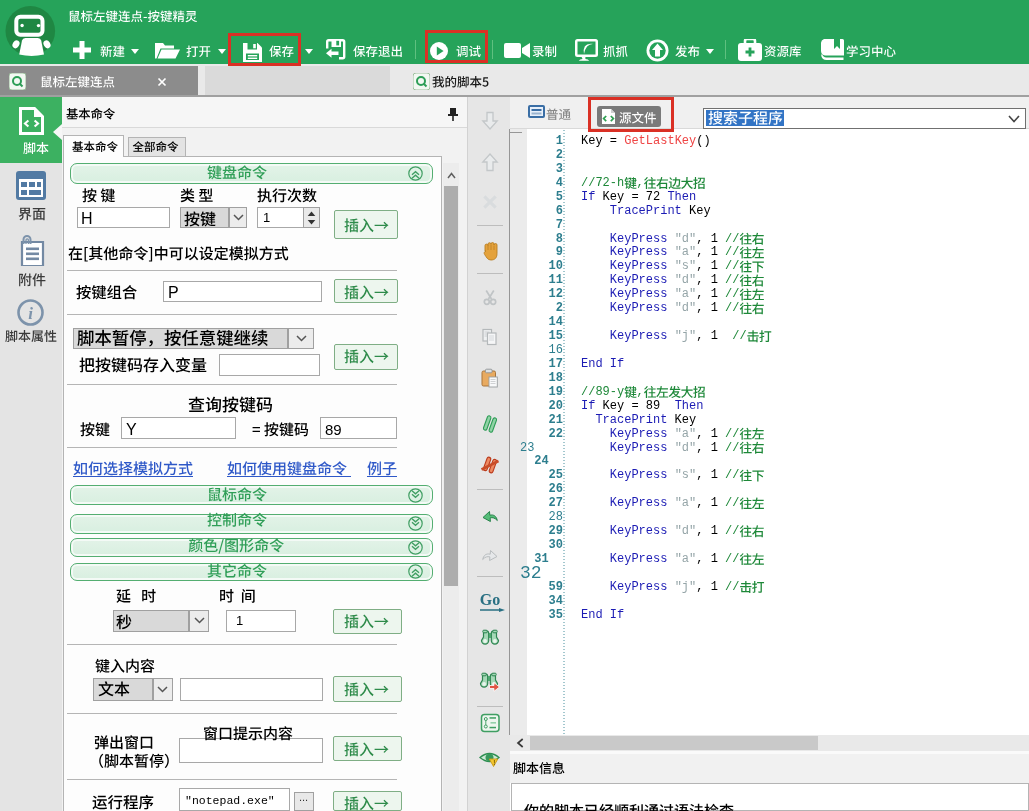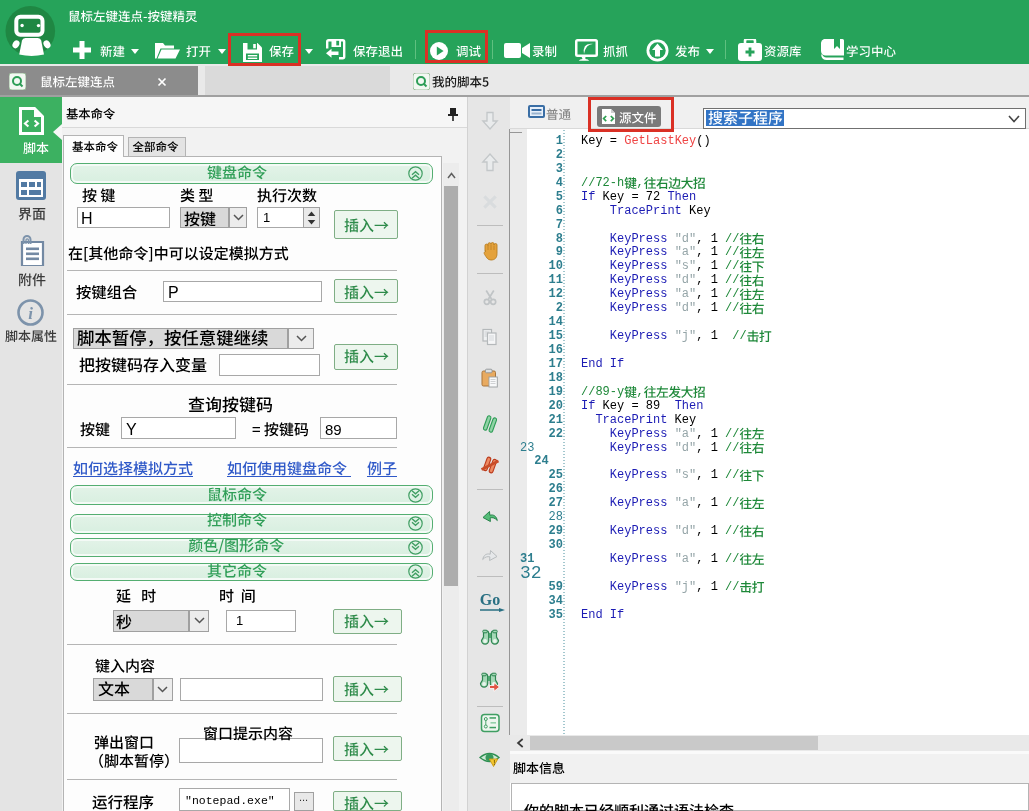--- a/index.html
+++ b/index.html
@@ -412,21 +412,21 @@
 <div class="abs mono" style="left:520px;top:288.2px;width:43px;height:14px;line-height:13.9px;font-size:12px;font-weight:bold;text-align:right;color:#2d7e8e">12</div>
 <div class="abs mono" style="left:581.0px;top:288.2px;height:14px;line-height:13.9px;font-size:12px;white-space:pre;color:#000">&nbsp;&nbsp;&nbsp;&nbsp;<span style="color:#1b1bb4">KeyPress</span>&nbsp;<span style="color:#95a5a8">"a"</span>,&nbsp;1&nbsp;</div>
 <div class="abs mono" style="left:725.0px;top:288.2px;height:14px;line-height:13.9px;font-size:12px;white-space:pre;color:#1d8838">//</div>
 <div class="abs mono" style="left:520px;top:302.2px;width:43px;height:14px;line-height:13.9px;font-size:12px;font-weight:bold;text-align:right;color:#2d7e8e">2</div>
 <div class="abs mono" style="left:581.0px;top:302.2px;height:14px;line-height:13.9px;font-size:12px;white-space:pre;color:#000">&nbsp;&nbsp;&nbsp;&nbsp;<span style="color:#1b1bb4">KeyPress</span>&nbsp;<span style="color:#95a5a8">"d"</span>,&nbsp;1&nbsp;</div>
 <div class="abs mono" style="left:725.0px;top:302.2px;height:14px;line-height:13.9px;font-size:12px;white-space:pre;color:#1d8838">//</div>
 <div class="abs mono" style="left:520px;top:316.1px;width:43px;height:14px;line-height:13.9px;font-size:12px;font-weight:bold;text-align:right;color:#2d7e8e">14</div>
 <div class="abs mono" style="left:520px;top:330.0px;width:43px;height:14px;line-height:13.9px;font-size:12px;font-weight:bold;text-align:right;color:#2d7e8e">15</div>
 <div class="abs mono" style="left:581.0px;top:330.0px;height:14px;line-height:13.9px;font-size:12px;white-space:pre;color:#000">&nbsp;&nbsp;&nbsp;&nbsp;<span style="color:#1b1bb4">KeyPress</span>&nbsp;<span style="color:#95a5a8">"j"</span>,&nbsp;1&nbsp;&nbsp;</div>
 <div class="abs mono" style="left:732.2px;top:330.0px;height:14px;line-height:13.9px;font-size:12px;white-space:pre;color:#1d8838">//</div>
-<div class="abs mono" style="left:520px;top:343.9px;width:43px;height:14px;line-height:13.9px;font-size:12px;font-weight:bold;text-align:right;color:#2d7e8e">16</div>
+<div class="abs mono" style="left:520px;top:343.9px;width:43px;height:14px;line-height:13.9px;font-size:12px;font-weight:normal;text-align:right;color:#2d7e8e">16</div>
 <div class="abs mono" style="left:520px;top:357.9px;width:43px;height:14px;line-height:13.9px;font-size:12px;font-weight:bold;text-align:right;color:#2d7e8e">17</div>
 <div class="abs mono" style="left:581.0px;top:357.9px;height:14px;line-height:13.9px;font-size:12px;white-space:pre;color:#000"><span style="color:#1b1bb4">End</span>&nbsp;<span style="color:#1b1bb4">If</span></div>
 <div class="abs mono" style="left:520px;top:371.8px;width:43px;height:14px;line-height:13.9px;font-size:12px;font-weight:bold;text-align:right;color:#2d7e8e">18</div>
 <div class="abs mono" style="left:520px;top:385.7px;width:43px;height:14px;line-height:13.9px;font-size:12px;font-weight:bold;text-align:right;color:#2d7e8e">19</div>
 <div class="abs mono" style="left:581.0px;top:385.7px;height:14px;line-height:13.9px;font-size:12px;white-space:pre;color:#1d8838">//89-y</div>
 <div class="abs mono" style="left:636.5px;top:385.7px;height:14px;line-height:13.9px;font-size:12px;white-space:pre;color:#1d8838">,</div>
 <div class="abs mono" style="left:520px;top:399.7px;width:43px;height:14px;line-height:13.9px;font-size:12px;font-weight:bold;text-align:right;color:#2d7e8e">20</div>
 <div class="abs mono" style="left:581.0px;top:399.7px;height:14px;line-height:13.9px;font-size:12px;white-space:pre;color:#000"><span style="color:#1b1bb4">If</span>&nbsp;Key&nbsp;=&nbsp;89&nbsp;&nbsp;<span style="color:#1b1bb4">Then</span></div>
 <div class="abs mono" style="left:520px;top:413.6px;width:43px;height:14px;line-height:13.9px;font-size:12px;font-weight:bold;text-align:right;color:#2d7e8e">21</div>
 <div class="abs mono" style="left:581.0px;top:413.6px;height:14px;line-height:13.9px;font-size:12px;white-space:pre;color:#000">&nbsp;&nbsp;<span style="color:#1b1bb4">TracePrint</span>&nbsp;Key</div>
@@ -442,21 +442,21 @@
 <div class="abs mono" style="left:725.0px;top:469.3px;height:14px;line-height:13.9px;font-size:12px;white-space:pre;color:#1d8838">//</div>
 <div class="abs mono" style="left:520px;top:483.2px;width:43px;height:14px;line-height:13.9px;font-size:12px;font-weight:bold;text-align:right;color:#2d7e8e">26</div>
 <div class="abs mono" style="left:520px;top:497.2px;width:43px;height:14px;line-height:13.9px;font-size:12px;font-weight:bold;text-align:right;color:#2d7e8e">27</div>
 <div class="abs mono" style="left:581.0px;top:497.2px;height:14px;line-height:13.9px;font-size:12px;white-space:pre;color:#000">&nbsp;&nbsp;&nbsp;&nbsp;<span style="color:#1b1bb4">KeyPress</span>&nbsp;<span style="color:#95a5a8">"a"</span>,&nbsp;1&nbsp;</div>
 <div class="abs mono" style="left:725.0px;top:497.2px;height:14px;line-height:13.9px;font-size:12px;white-space:pre;color:#1d8838">//</div>
 <div class="abs mono" style="left:520px;top:511.1px;width:43px;height:14px;line-height:13.9px;font-size:12px;font-weight:normal;text-align:right;color:#2d7e8e">28</div>
 <div class="abs mono" style="left:520px;top:525.0px;width:43px;height:14px;line-height:13.9px;font-size:12px;font-weight:bold;text-align:right;color:#2d7e8e">29</div>
 <div class="abs mono" style="left:581.0px;top:525.0px;height:14px;line-height:13.9px;font-size:12px;white-space:pre;color:#000">&nbsp;&nbsp;&nbsp;&nbsp;<span style="color:#1b1bb4">KeyPress</span>&nbsp;<span style="color:#95a5a8">"d"</span>,&nbsp;1&nbsp;</div>
 <div class="abs mono" style="left:725.0px;top:525.0px;height:14px;line-height:13.9px;font-size:12px;white-space:pre;color:#1d8838">//</div>
 <div class="abs mono" style="left:520px;top:539.0px;width:43px;height:14px;line-height:13.9px;font-size:12px;font-weight:bold;text-align:right;color:#2d7e8e">30</div>
-<div class="abs mono" style="left:520px;top:552.9px;width:43px;height:14px;line-height:13.9px;font-size:12px;font-weight:bold;text-align:left;color:#2d7e8e">31</div>
+<div class="abs mono" style="left:520px;top:552.9px;width:43px;height:14px;line-height:13.9px;font-size:12px;font-weight:bold;text-align:center;color:#2d7e8e">31</div>
 <div class="abs mono" style="left:581.0px;top:552.9px;height:14px;line-height:13.9px;font-size:12px;white-space:pre;color:#000">&nbsp;&nbsp;&nbsp;&nbsp;<span style="color:#1b1bb4">KeyPress</span>&nbsp;<span style="color:#95a5a8">"a"</span>,&nbsp;1&nbsp;</div>
 <div class="abs mono" style="left:725.0px;top:552.9px;height:14px;line-height:13.9px;font-size:12px;white-space:pre;color:#1d8838">//</div>
 <div class="abs mono" style="left:520px;top:566.8px;width:43px;height:14px;line-height:13.9px;font-size:18px;font-weight:normal;text-align:left;color:#2d7e8e">32</div>
 <div class="abs mono" style="left:520px;top:580.8px;width:43px;height:14px;line-height:13.9px;font-size:12px;font-weight:bold;text-align:right;color:#2d7e8e">59</div>
 <div class="abs mono" style="left:581.0px;top:580.8px;height:14px;line-height:13.9px;font-size:12px;white-space:pre;color:#000">&nbsp;&nbsp;&nbsp;&nbsp;<span style="color:#1b1bb4">KeyPress</span>&nbsp;<span style="color:#95a5a8">"j"</span>,&nbsp;1&nbsp;</div>
 <div class="abs mono" style="left:725.0px;top:580.8px;height:14px;line-height:13.9px;font-size:12px;white-space:pre;color:#1d8838">//</div>
 <div class="abs mono" style="left:520px;top:594.7px;width:43px;height:14px;line-height:13.9px;font-size:12px;font-weight:bold;text-align:right;color:#2d7e8e">34</div>
 <div class="abs mono" style="left:520px;top:608.6px;width:43px;height:14px;line-height:13.9px;font-size:12px;font-weight:bold;text-align:right;color:#2d7e8e">35</div>
 <div class="abs mono" style="left:581.0px;top:608.6px;height:14px;line-height:13.9px;font-size:12px;white-space:pre;color:#000"><span style="color:#1b1bb4">End</span>&nbsp;<span style="color:#1b1bb4">If</span></div>
 

